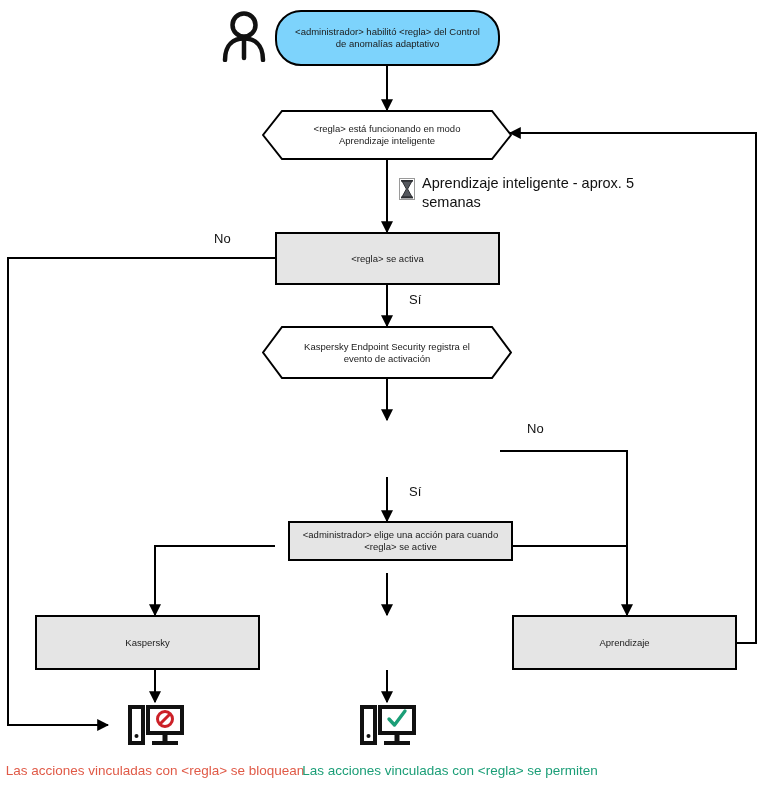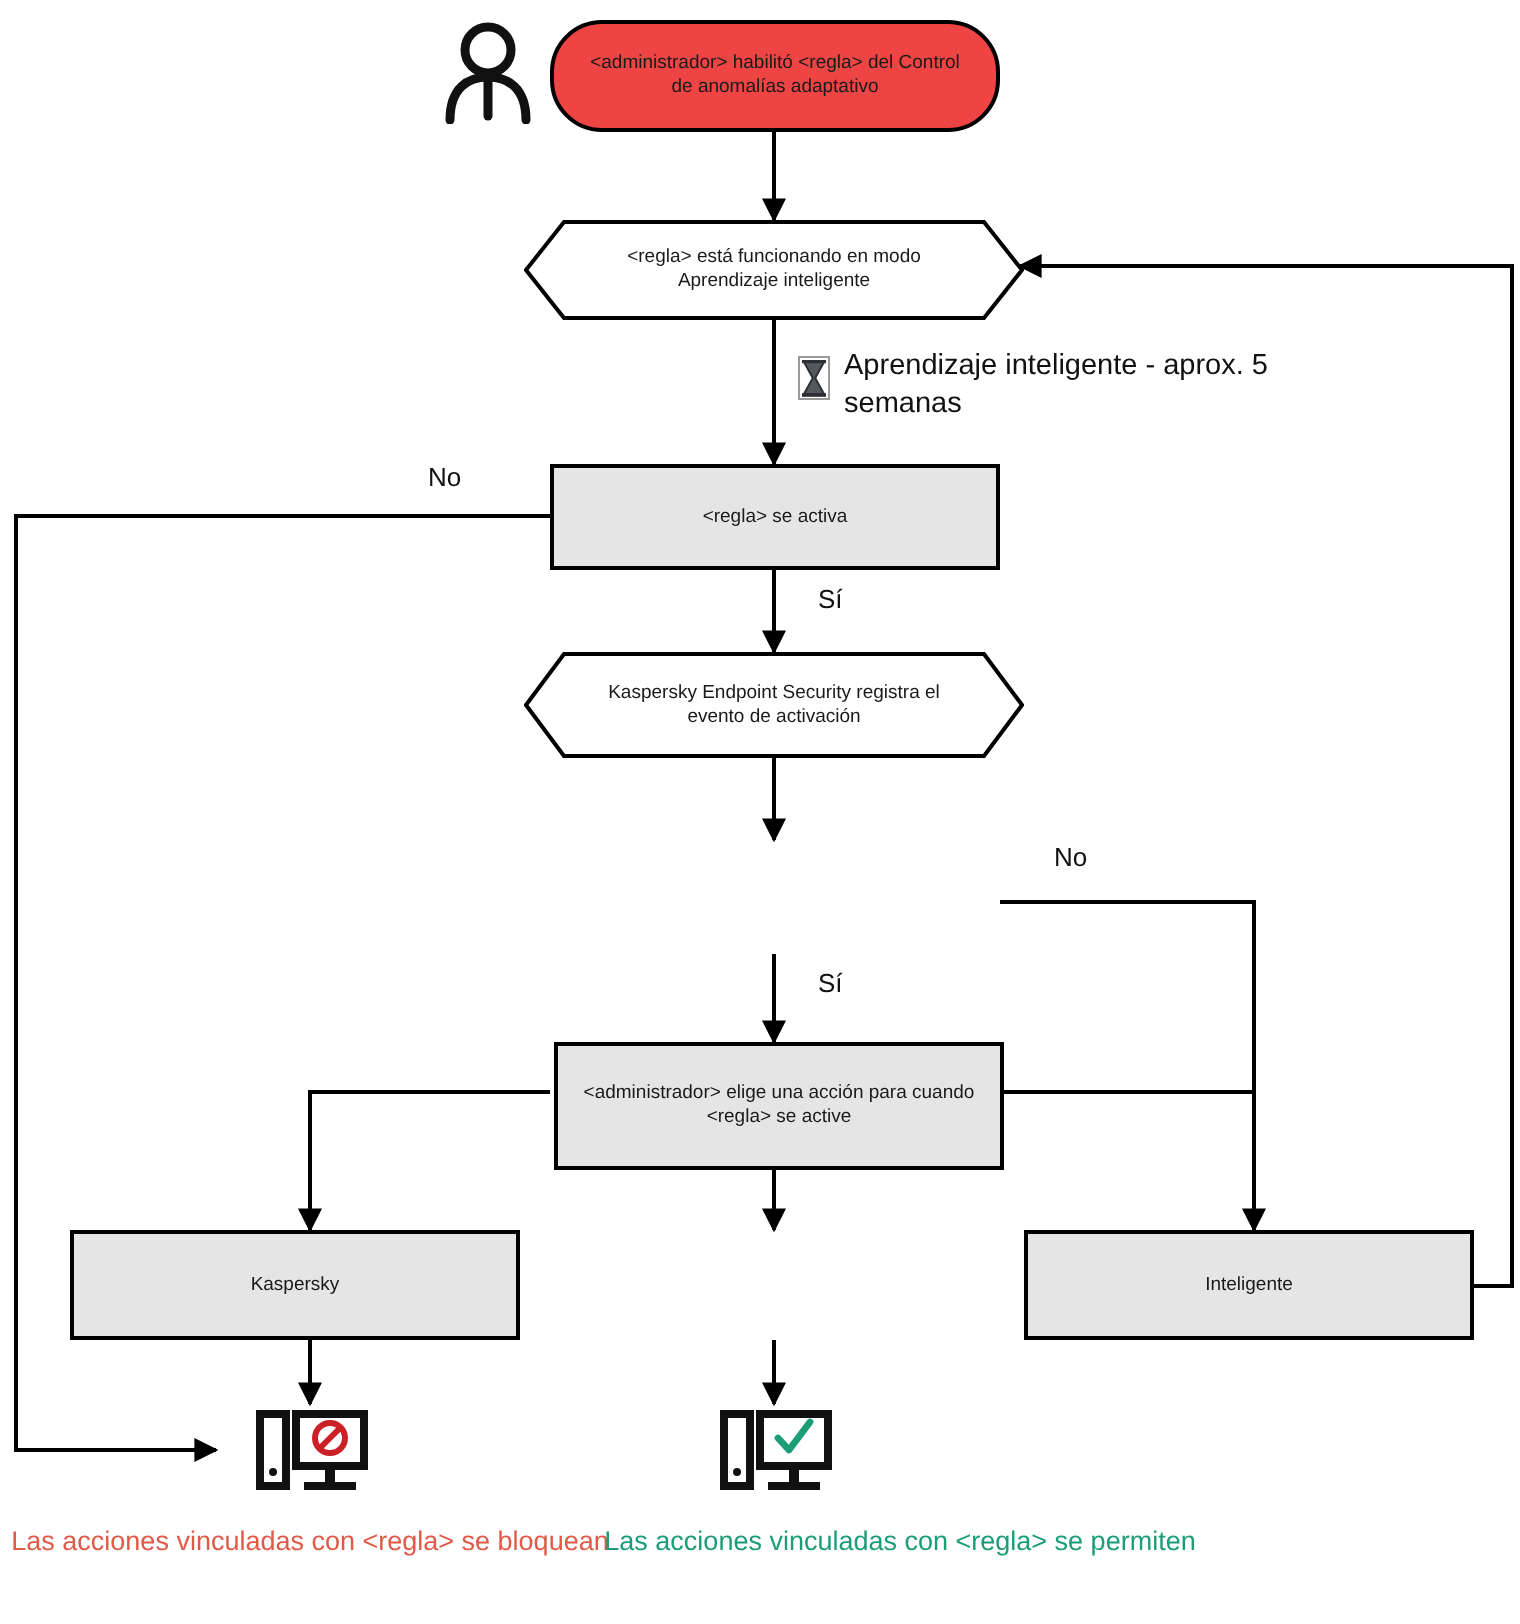--- a/index.html
+++ b/index.html
@@ -36,21 +36,21 @@
     text-align: center;
     line-height: 1.25;
   }
   .rect {
     border: 2px solid #000000;
     background: #e5e5e5;
     font-size: 9.5px;
   }
   .rounded {
     border: 2px solid #000000;
-    background: #ef4444;
+    background: #7dd3fc;
     border-radius: 26px;
     font-size: 9.5px;
     padding: 0 16px;
   }
   .hexwrap {
     position: absolute;
   }
   .hexwrap svg {
     position: absolute;
     left: 0;
@@ -177,31 +177,31 @@
     <svg width="250" height="53" viewBox="0 0 250 53">
       <polygon points="20,1 230,1 249,26.5 230,52 20,52 1,26.5" fill="#ffffff" stroke="#000000" stroke-width="2"></polygon>
     </svg>
     <div class="hexlabel" style="padding:0 28px;">Kaspersky Endpoint Security registra el evento de activación</div>
   </div>
 
 
   <div class="edge-label" style="left:527px; top:421px;">No</div>
   <div class="edge-label" style="left:409px; top:484px;">Sí</div>
 
-  <div class="node rect" style="left:277px; top:521px; width:225px; height:64px;">
+  <div class="node rect" style="left:288px; top:521px; width:225px; height:40px;">
     <span>&lt;administrador&gt; elige una acción para cuando &lt;regla&gt; se active</span>
   </div>
 
   <div class="node rect" style="left:35px; top:615px; width:225px; height:55px;">
     <span>Kaspersky</span>
   </div>
 
 
   <div class="node rect" style="left:512px; top:615px; width:225px; height:55px;">
-    <span>Inteligente</span>
+    <span>Aprendizaje</span>
   </div>
 
   <div class="icon-abs" style="left:128px; top:703px; width:56px; height:48px;">
     <svg width="56" height="48" viewBox="0 0 56 48">
       <rect x="2" y="4" width="13" height="36" fill="none" stroke="#111111" stroke-width="4"></rect>
       <circle cx="8.5" cy="33" r="2" fill="#111111"></circle>
       <rect x="20" y="4" width="34" height="26" fill="none" stroke="#111111" stroke-width="4"></rect>
       <rect x="34.5" y="30" width="5" height="8" fill="#111111"></rect>
       <rect x="24" y="38" width="26" height="4" fill="#111111"></rect>
       <circle cx="37" cy="16" r="7.5" fill="none" stroke="#cc2027" stroke-width="3"></circle>

